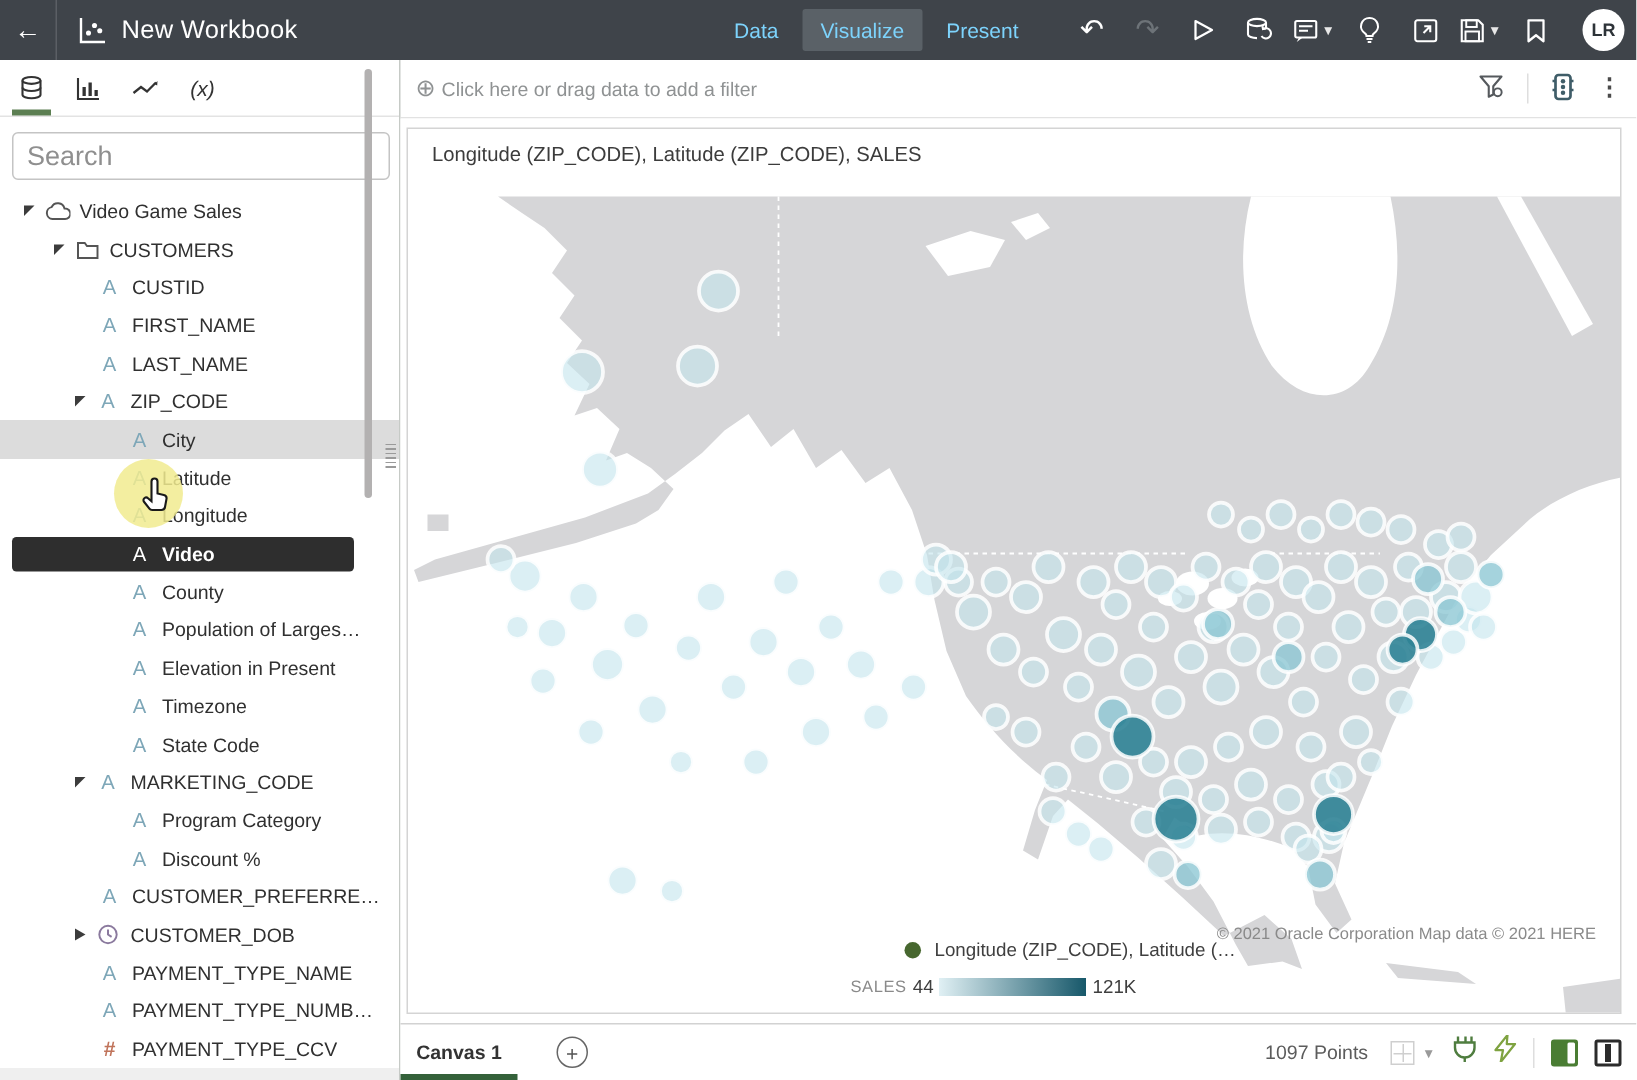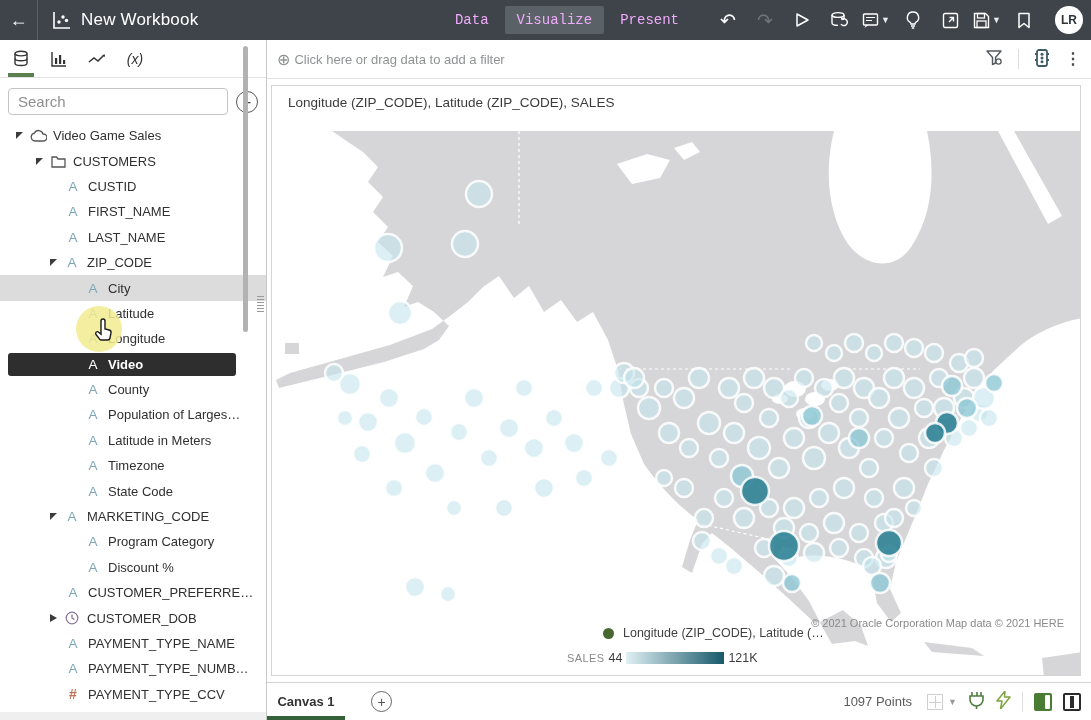--- a/index.html
+++ b/index.html
@@ -6,21 +6,21 @@
   html,body { width:1091px; height:720px; overflow:hidden;
     font-family:"Liberation Sans", sans-serif; background:#fff; color:#333; }
 
   
   .topbar { height:40px; background:#3f444a; display:flex; align-items:center; color:#fff; }
   .back-btn { width:38px; height:40px; display:flex; align-items:center; justify-content:center;
     font-size:18px; border-right:1px solid rgba(255,255,255,.15); cursor:pointer; }
   .wb-icon { margin:0 10px 0 14px; display:flex; }
   .wb-title { font-size:17px; font-weight:400; letter-spacing:.2px; }
   .top-tabs { margin-left:auto; display:flex; align-items:center; gap:4px; font-size:14px; }
-  .top-tab { padding:6px 12px; border-radius:2px; cursor:pointer; color:#f0abfc;font-family:Liberation Mono, monospace; }
+  .top-tab { padding:6px 12px; border-radius:2px; cursor:pointer; color:#7dd3fc; }
   .top-tab.active { background:#5a6167; }
   .top-icons { display:flex; align-items:center; gap:7px; margin:0 10px 0 22px; }
   .tbtn { width:30px; height:30px; display:flex; align-items:center; justify-content:center; cursor:pointer; }
   .tbtn svg { display:block; }
   .glyph { font-size:19px; line-height:1; }
   .dim { color:#6d7378; }
   .caret { font-size:9px; margin-left:2px; color:#e8e8e8; }
   .avatar { width:28px; height:28px; border-radius:50%; background:#fff; color:#2d3338;
     display:flex; align-items:center; justify-content:center; font-size:12px; font-weight:bold; margin-left:6px; }
 
@@ -30,22 +30,22 @@
   .main { flex:1; display:flex; flex-direction:column; background:#fff; min-width:0; }
 
   
   .side-tabs { height:38px; display:flex; align-items:center; gap:8px; padding:0 6px;
     border-bottom:1px solid #e3e3e3; }
   .side-tab { width:30px; height:37px; display:flex; align-items:center; justify-content:center;
     cursor:pointer; position:relative; }
   .side-tab.active::after { content:""; position:absolute; left:2px; right:2px; bottom:0;
     height:4px; background:#5c7f52; }
   .search-row { display:flex; align-items:center; padding:10px 8px 8px 8px; gap:8px; }
-  .search-box { flex:1; height:27px; border:1px solid #c4c4c4; border-radius:4px;
-    padding:0 9px; font-size:15px; color:#333; font-family:inherit; }
+  .search-box { flex:1; height:32px; border:1px solid #c4c4c4; border-radius:4px;
+    padding:0 9px; font-size:18px; color:#333; font-family:inherit; }
   .search-box::placeholder { color:#8f8f8f; }
   .add-circle { width:22px; height:22px; border:1.4px solid #555; border-radius:50%;
     display:flex; align-items:center; justify-content:center; font-size:15px; color:#444; cursor:pointer; flex:none; }
 
   .tree { position:relative; font-size:13px; color:#303030; }
   .tree-row { height:25.4px; display:flex; align-items:center; position:relative; cursor:pointer;text-align:center; }
   .tree-row.highlighted { background:#dcdcdc; }
   .tree-row.selected { }
   .tree-row.selected .pillbg { position:absolute; left:8px; right:30px; top:1px; bottom:1px;
     background:#2e2e2e; border-radius:3px; }
@@ -318,21 +318,21 @@
           <span class="tree-ico">
             <span class="icon-A">A</span>
           </span>
           <span class="lbl">Population of Larges…</span>
         </div>
         <div class="tree-row">
           <span style="width:84px;flex:none"></span>
           <span class="tree-ico">
             <span class="icon-A">A</span>
           </span>
-          <span class="lbl">Latitude in Meters</span>
+          <span class="lbl">Elevation in Present</span>
         </div>
         <div class="tree-row">
           <span style="width:84px;flex:none"></span>
           <span class="tree-ico">
             <span class="icon-A">A</span>
           </span>
           <span class="lbl">Timezone</span>
         </div>
         <div class="tree-row">
           <span style="width:84px;flex:none"></span>

